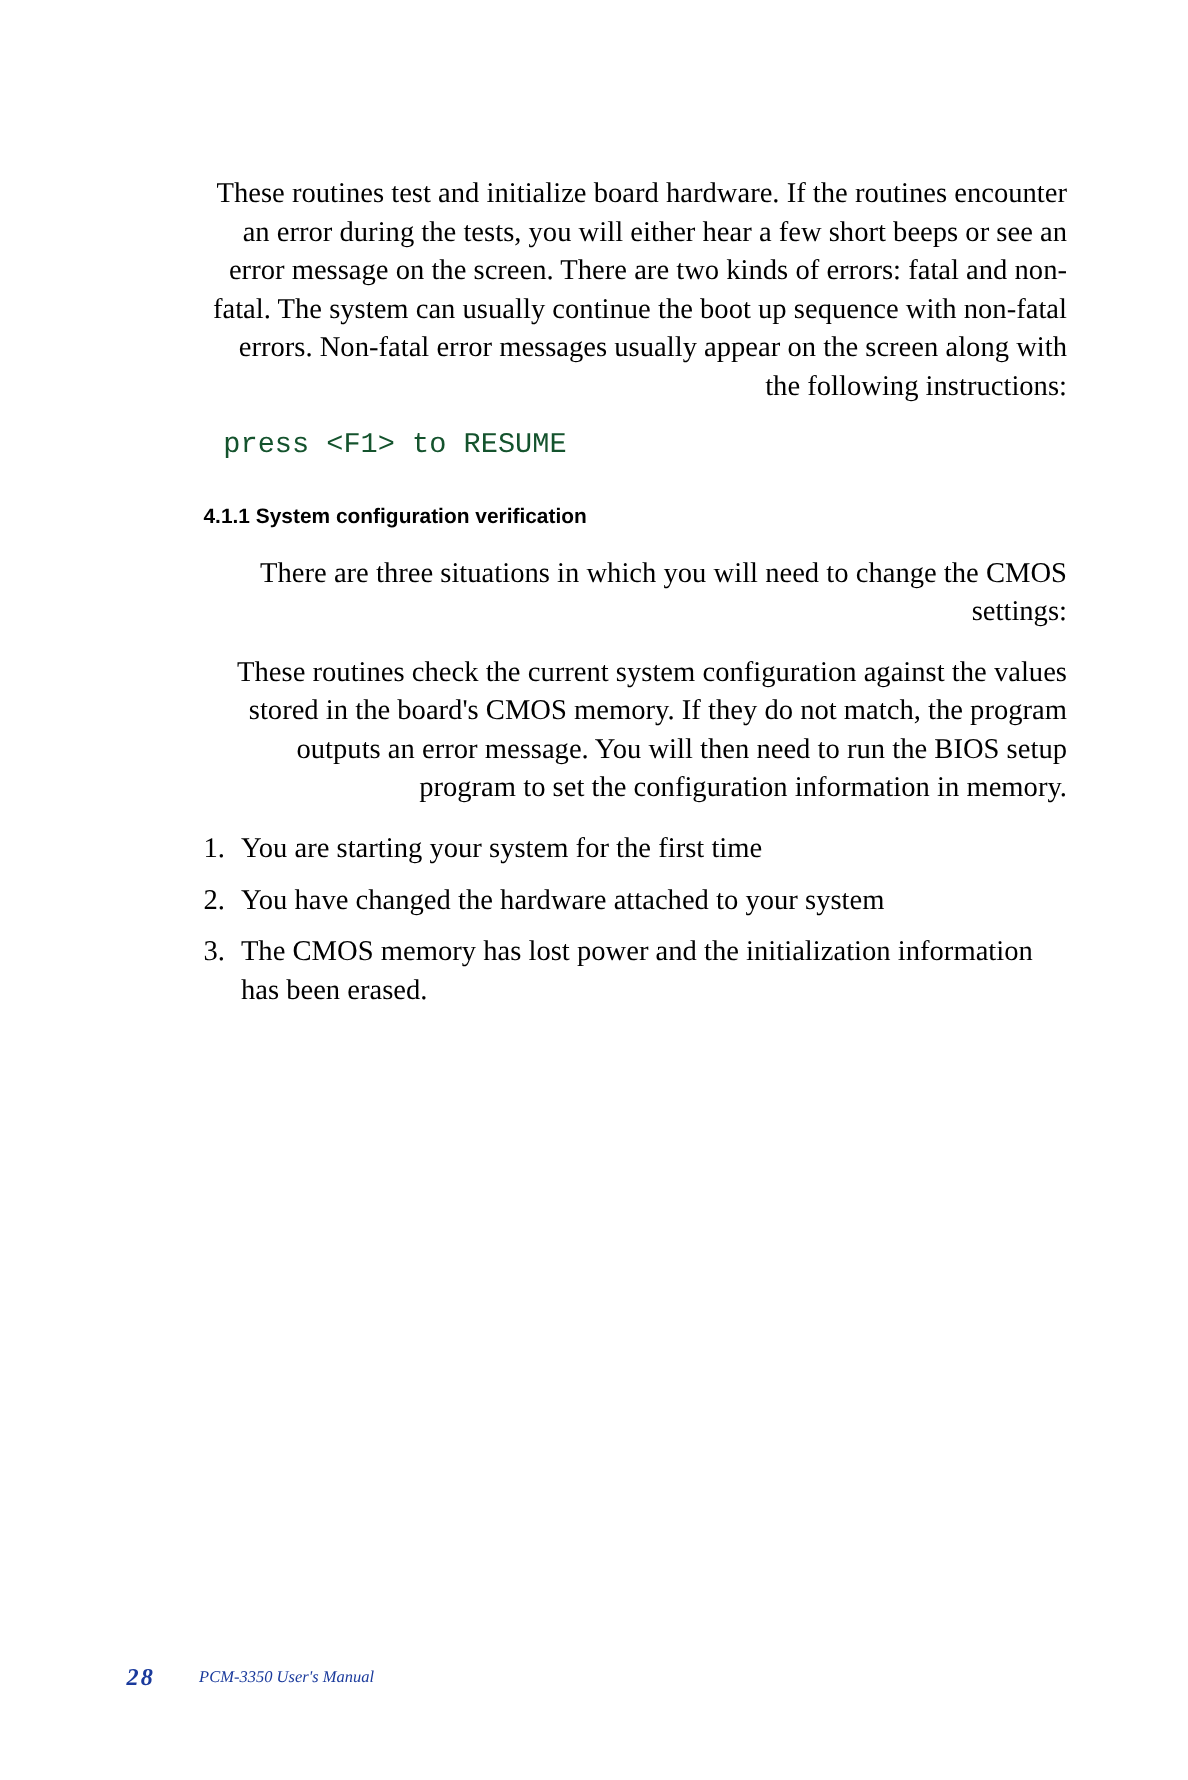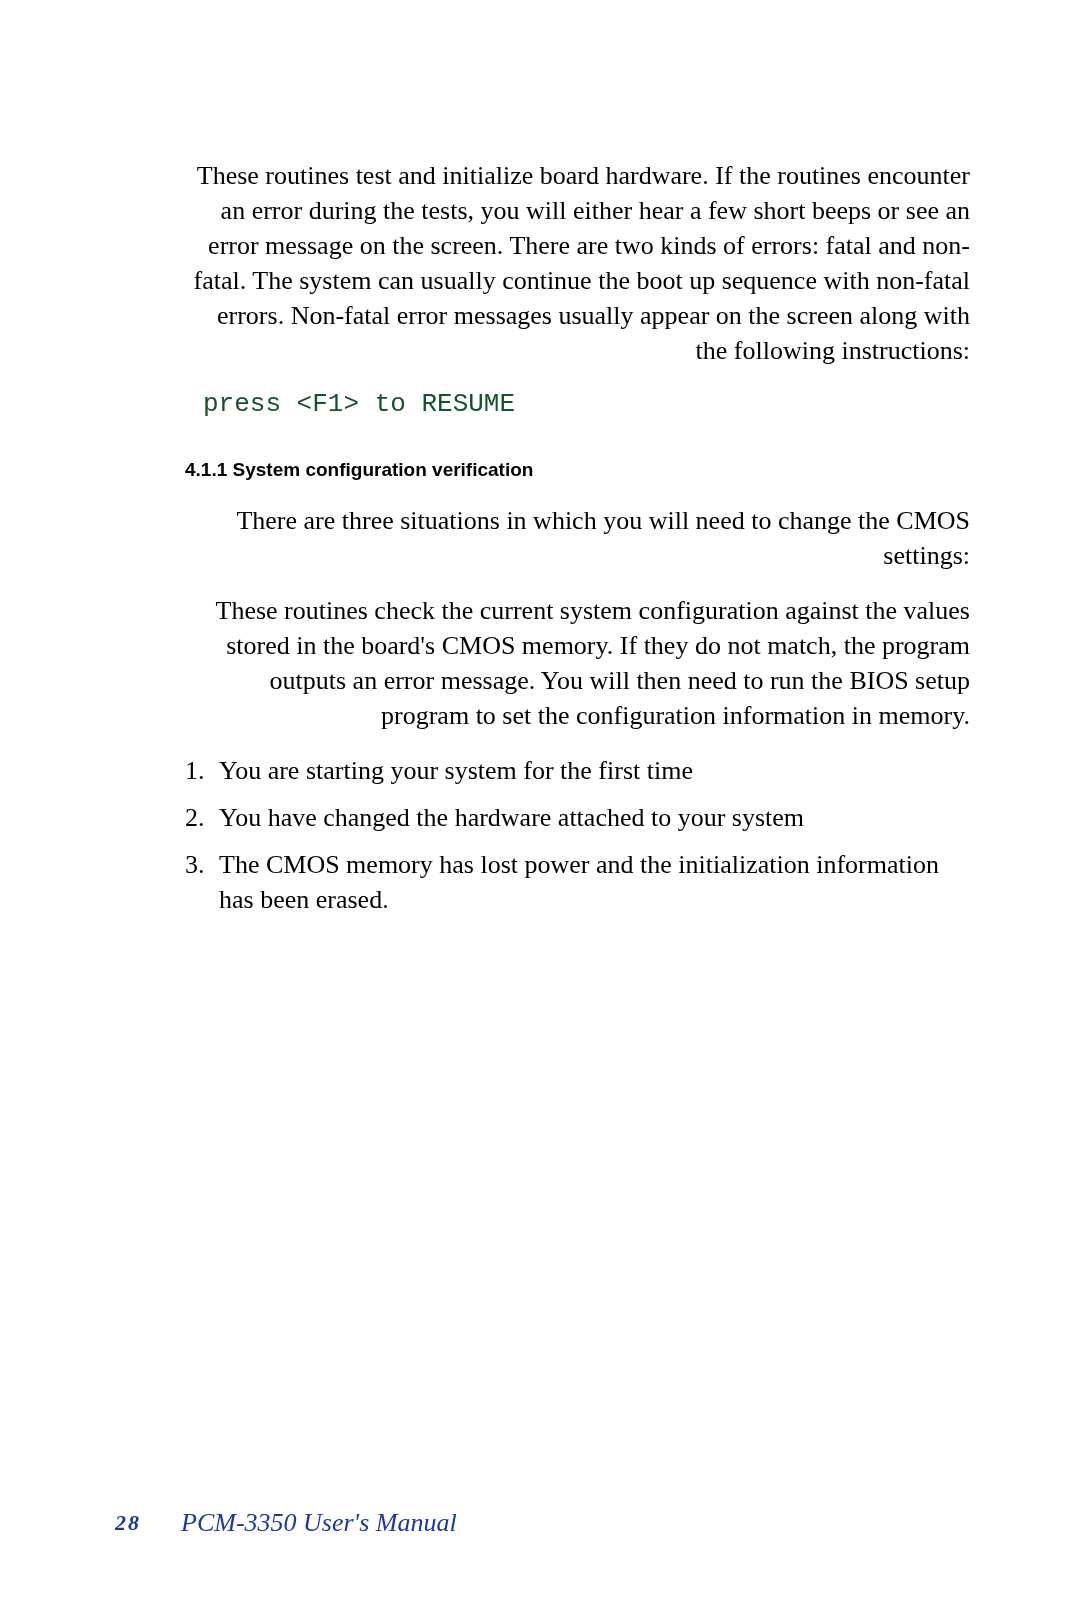--- a/index.html
+++ b/index.html
@@ -90,21 +90,21 @@
     }
     .page-number {
       font-weight: bold;
       font-style: italic;
       font-size: 22px;
       color: #1a3a9c;
       letter-spacing: 2px;
     }
     .footer-title {
       font-style: italic;
-      font-size: 26px;
+      font-size: 15px;
       color: #1a3a9c;
       margin-left: 40px;
     }
   </style>
 </head>
 <body>
 
 <div class="page">
 
   <div class="content">

